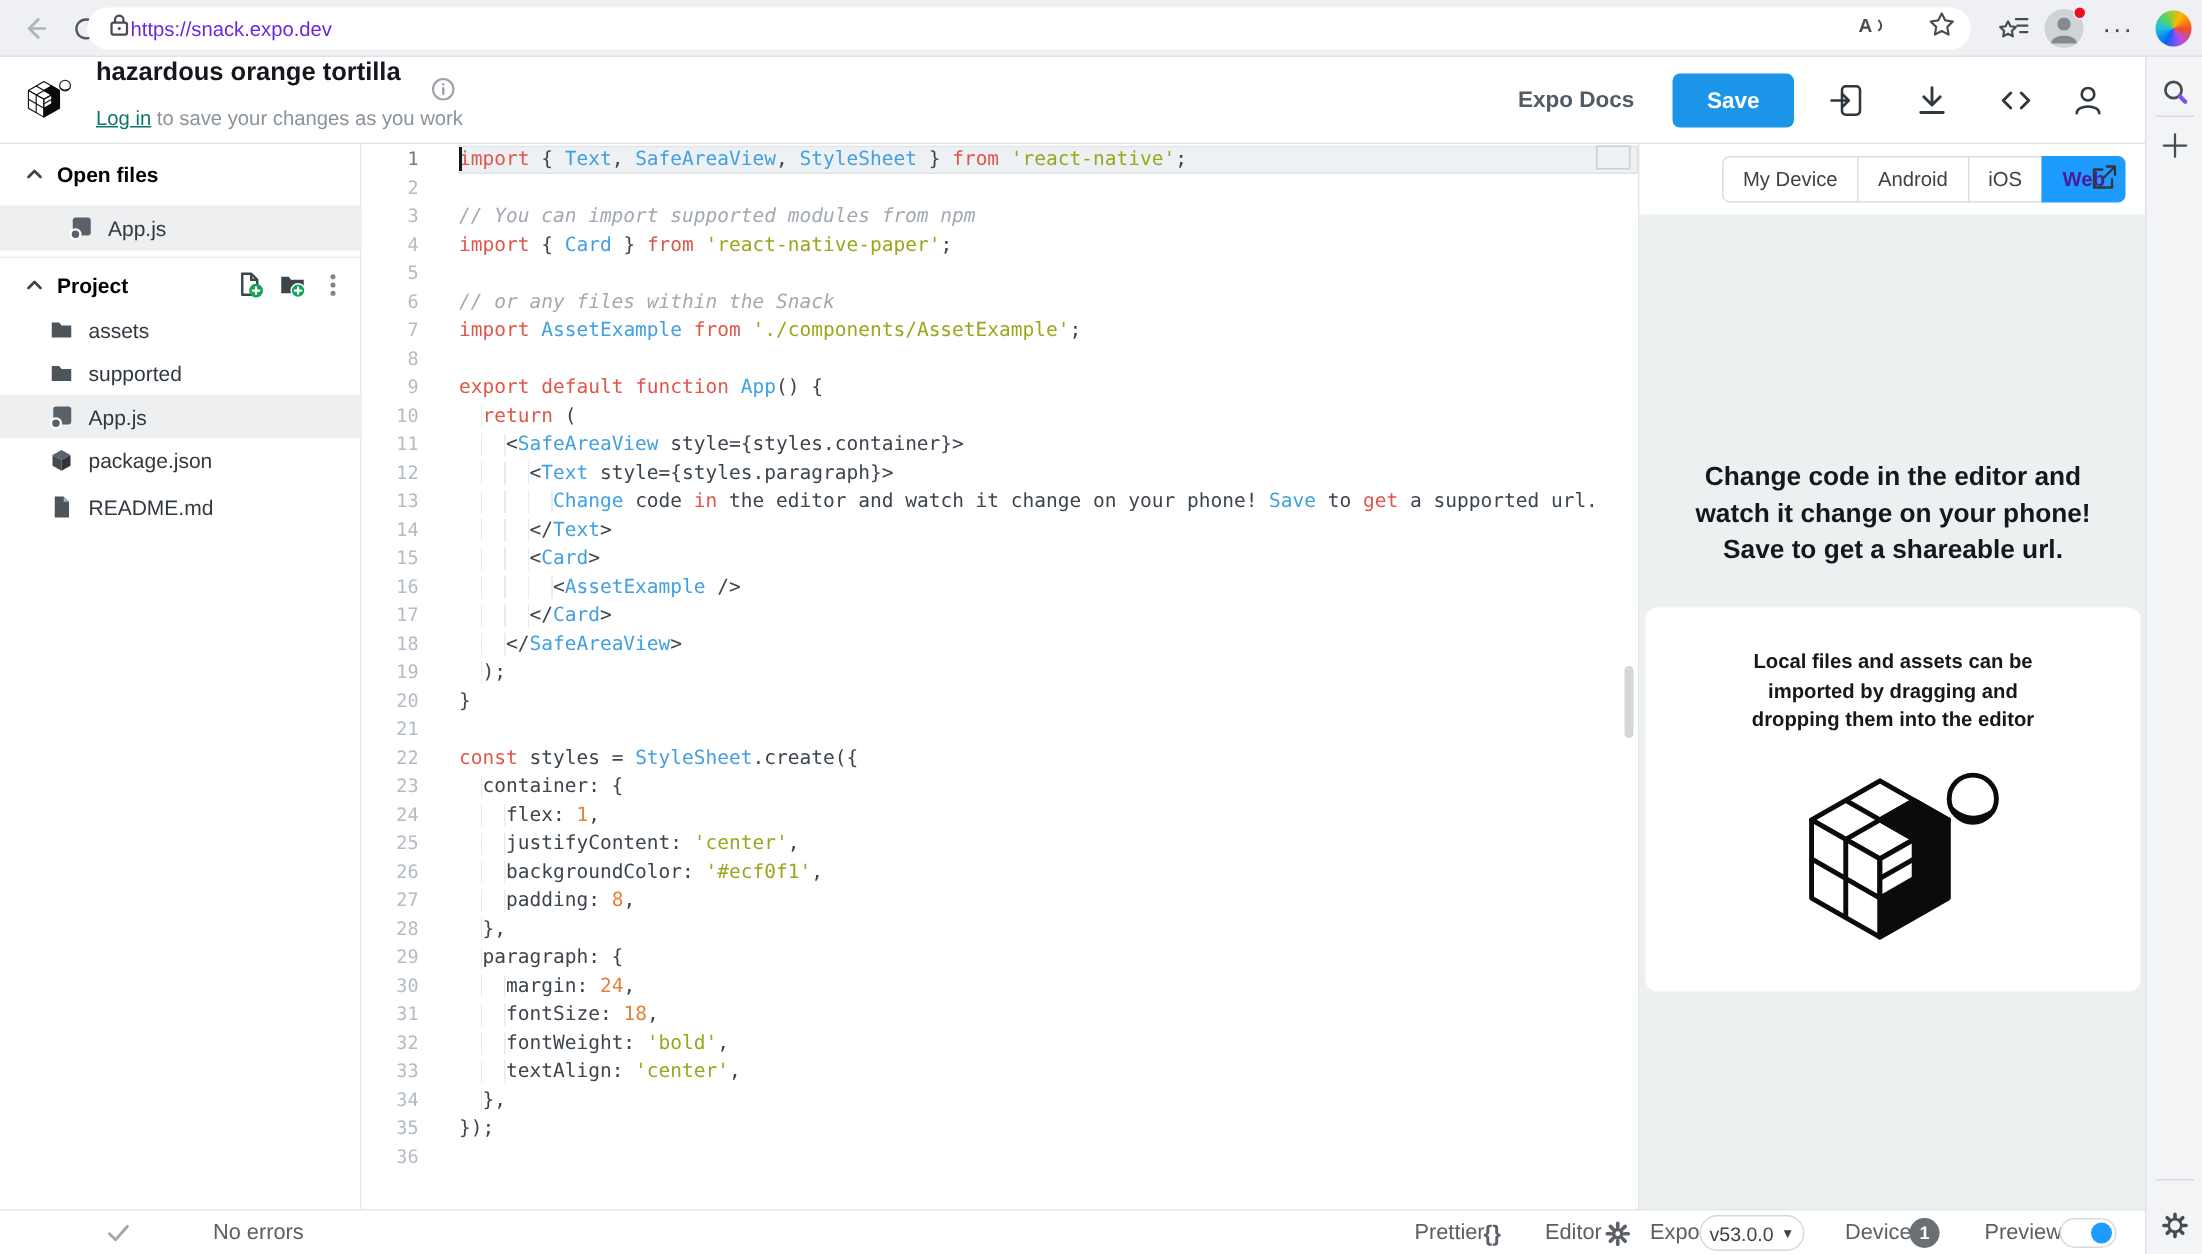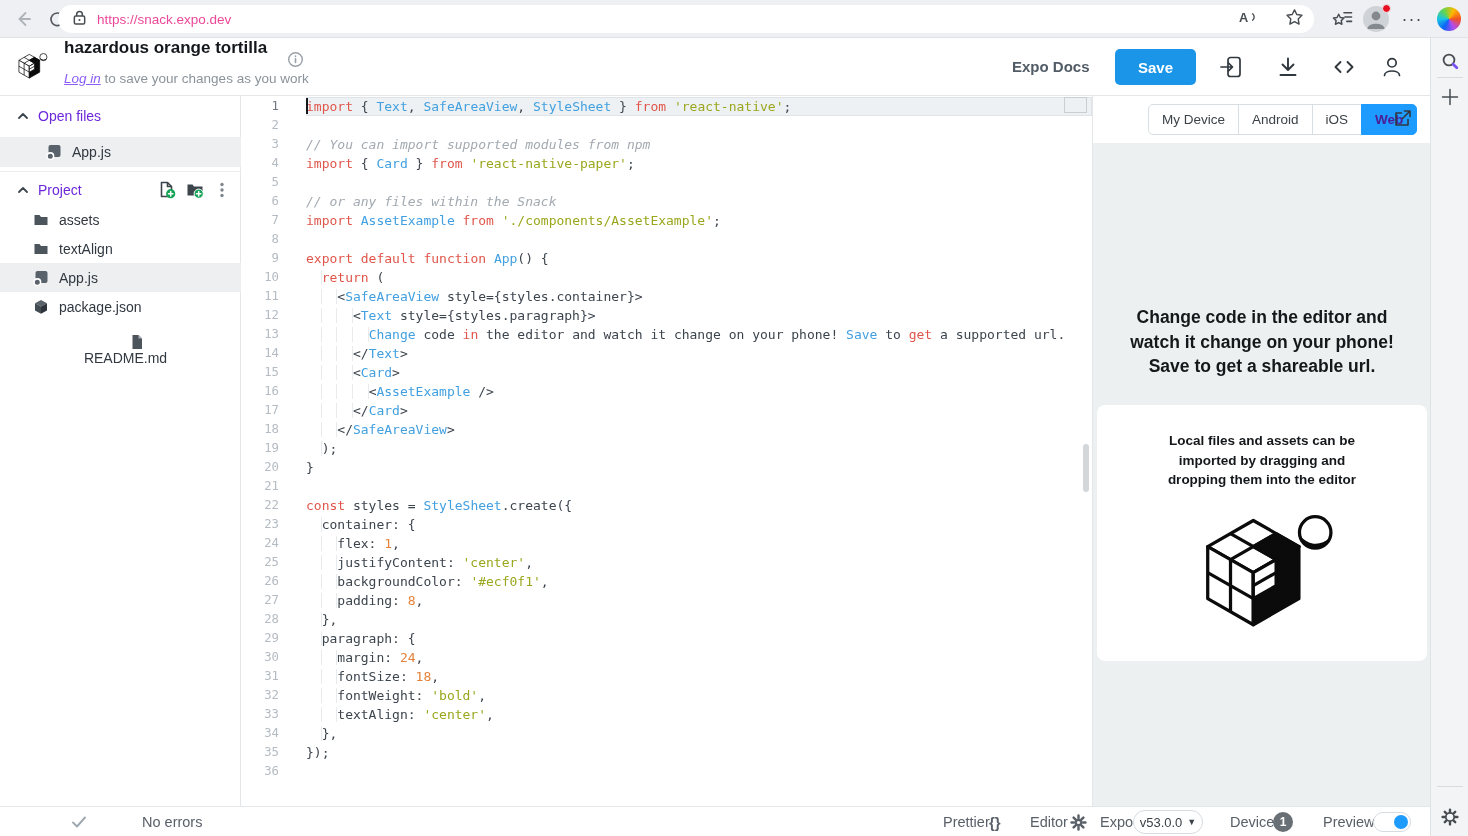--- a/index.html
+++ b/index.html
@@ -8,41 +8,41 @@
     width:1468px; height:836px; position:relative; overflow:hidden;
     background:#fff; font-family:"Liberation Sans", sans-serif;
     -webkit-font-smoothing:antialiased;
   }
   .abs { position:absolute; }
 
   
   #browser-bar { left:0; top:0; width:1468px; height:38px; background:#eef0f3; border-bottom:1px solid #e0e2e5; }
   .b-icon { position:absolute; display:flex; align-items:center; justify-content:center; cursor:pointer; }
   #url-bar { position:absolute; left:58px; top:5px; width:1256px; height:28px; background:#fff; border-radius:14px; display:flex; align-items:center; padding:0 10px 0 14px; }
-  #url-text { font-size:13.5px; color:#ec4899; margin-left:10px; flex:1; }
+  #url-text { font-size:13.5px; color:#6d28d9; flex:1; }
   #avatar { position:absolute; left:1363px; top:6px; width:26px; height:26px; border-radius:50%; background:#cfd3d7; overflow:visible; }
   #avatar .dot { position:absolute; right:-2px; top:-2px; width:9px; height:9px; border-radius:50%; background:#e81123; border:1.5px solid #eef0f3; }
   #copilot { position:absolute; left:1437px; top:7px; width:24px; height:24px; border-radius:50%;
     background:conic-gradient(from 210deg,#0b63f6,#19c3e6,#67d44b,#ffb900,#f25022,#b44bf0,#0b63f6); }
 
   
   #app-header { left:0; top:38px; width:1430px; height:58px; background:#fff; border-bottom:1px solid #e4e7ea; }
   #app-title { position:absolute; left:64px; top:0; font-size:17px; font-weight:700; color:#14181c; }
   #app-subtitle { position:absolute; left:64px; top:33px; font-size:13.5px; color:#8b939b; }
-  #login-link { color:#8b5cf6; text-decoration:underline; cursor:pointer;font-style:italic; }
+  #login-link { color:#0f766e; text-decoration:underline; cursor:pointer; }
   #docs-link { position:absolute; left:1012px; top:20px; font-size:15px; font-weight:600; color:#525c66; cursor:pointer; }
   #save-btn { position:absolute; left:1115px; top:11px; width:81px; height:36px; border:none; border-radius:5px;
     color:#fff; font-size:15px; font-weight:700; font-family:inherit; cursor:pointer; }
   .hdr-iconbtn { position:absolute; top:17px; width:24px; height:24px; cursor:pointer; }
 
   
   #sidebar { left:0; top:96px; width:241px; height:710px; background:#fff; border-right:1px solid #e4e7ea; font-size:14px; color:#313840; }
   .section-hdr { position:absolute; left:0; width:241px; height:28px; display:flex; align-items:center; cursor:pointer; }
   .section-hdr .chev { margin-left:16px; width:14px; height:14px; }
-  .section-hdr .lbl { margin-left:8px; font-weight:400; color:#6d28d9; }
+  .section-hdr .lbl { margin-left:8px; font-weight:700; color:#000000; }
   .side-row { position:absolute; left:0; width:241px; height:29px; display:flex; align-items:center; cursor:pointer; }
   .side-row.sel { background:#edeff1; }
   .side-row .ficon { width:16px; height:16px; display:inline-flex; }
   .side-row.open-row { height:30px; }
   .side-row.open-row .ficon { margin-left:46px; }
   .side-row.open-row .flabel { margin-left:10px; }
   .side-row.proj-row .ficon { margin-left:33px; }
   .side-row.proj-row .flabel { margin-left:10px; }
   #sidebar-divider { position:absolute; left:0; top:75px; width:241px; height:1px; background:#eceef0; }
   .proj-action { position:absolute; top:85px; width:18px; height:18px; cursor:pointer; }
@@ -269,42 +269,42 @@
             </svg>
           </span>
           <span class="flabel">assets</span>
         </div>
         <div class="side-row proj-row" style="top: 138px;">
           <span class="ficon">
             <svg width="16" height="16" viewBox="0 0 16 16">
               <path d="M1.5,3 h5 l1.5,2 h6.5 v8 h-13 z" fill="#4c545c"></path>
             </svg>
           </span>
-          <span class="flabel">textAlign</span>
+          <span class="flabel">supported</span>
         </div>
         <div class="side-row proj-row sel" style="top: 167px;">
           <span class="ficon">
             <svg width="16" height="16" viewBox="0 0 16 16">
               <rect x="2.5" y="1" width="12" height="12" rx="2" fill="#59626b"></rect>
               <circle cx="4.3" cy="12.2" r="3.3" fill="#59626b" stroke="#fff" stroke-width="1.6"></circle>
             </svg>
           </span>
           <span class="flabel">App.js</span>
         </div>
         <div class="side-row proj-row" style="top: 196px;">
           <span class="ficon">
             <svg width="16" height="16" viewBox="0 0 16 16">
               <polygon points="8,1 14,4.3 8,7.6 2,4.3" fill="#5a626a"></polygon>
               <polygon points="2,4.3 8,7.6 8,14.8 2,11.5" fill="#434b53"></polygon>
               <polygon points="14,4.3 8,7.6 8,14.8 14,11.5" fill="#2e343a"></polygon>
             </svg>
           </span>
           <span class="flabel">package.json</span>
         </div>
-        <div class="side-row proj-row" style="top: 238px; flex-direction: column;">
+        <div class="side-row proj-row" style="top: 227px;">
           <span class="ficon">
             <svg width="16" height="16" viewBox="0 0 16 16">
               <path d="M3.5,1 h6 l3.5,3.5 v10.5 h-9.5 z" fill="#4c545c"></path>
               <path d="M9.5,1 v3.5 h3.5" fill="#aab0b5"></path>
             </svg>
           </span>
           <span class="flabel">README.md</span>
         </div>
       </div>
   </div>

